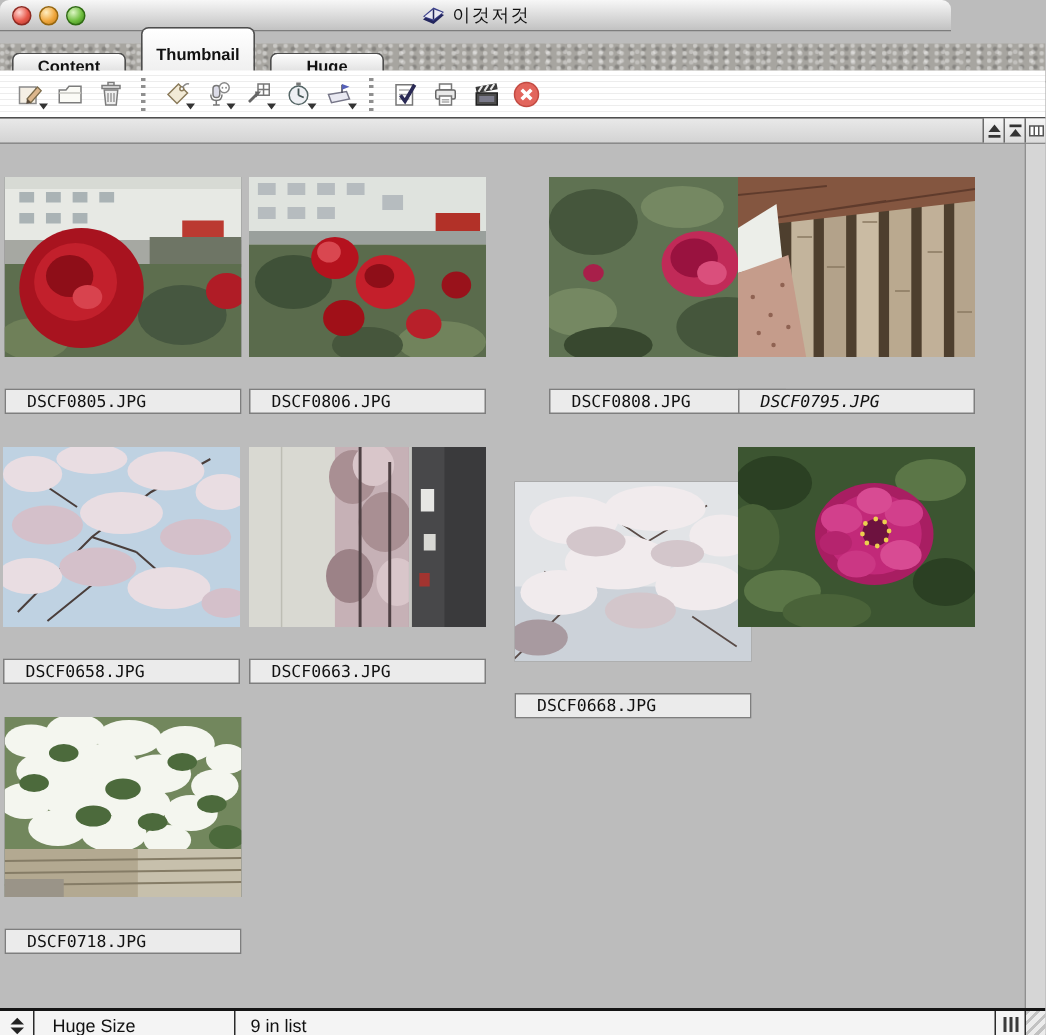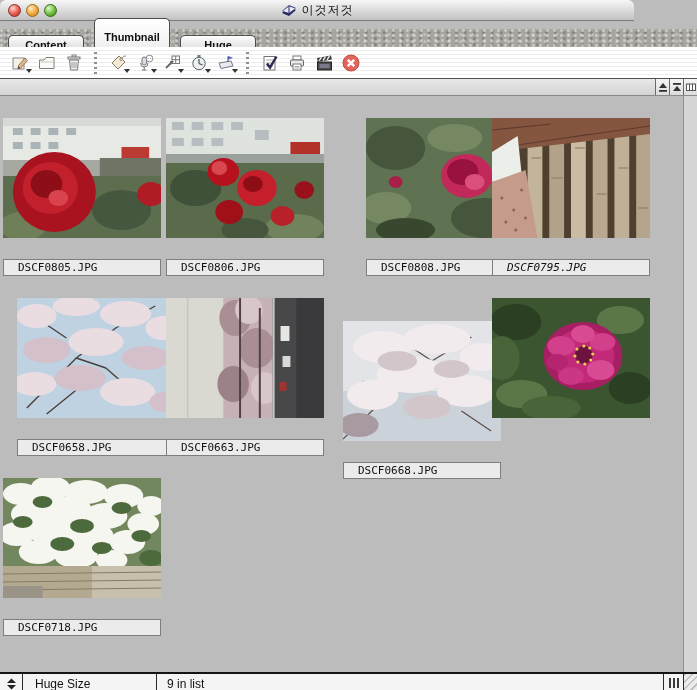--- a/index.html
+++ b/index.html
@@ -365,21 +365,21 @@
             <circle cx="14" cy="104" r="1.5"></circle>
           <circle cx="30" cy="72" r="1.5"></circle>
             <circle cx="34" cy="100" r="1.5"></circle>
             <circle cx="24" cy="112" r="1.5"></circle>
         </g>
       </svg>
     </div>
     <div class="fname">DSCF0795.JPG</div>
   </div>
 
-  <div class="cell" style="left:17px; top:202px;">
+  <div class="cell" style="left:2px; top:202px;">
     <div class="photo">
       <svg width="158" height="120" viewBox="0 0 160 120" preserveAspectRatio="none">
         <rect width="160" height="120" fill="#bfd2e2"></rect>
         <path d="M10,110 L60,60 L100,30 L140,8 M30,116 L70,84 M90,70 L120,96 M50,40 L20,20 M60,60 L90,70" stroke="#4a3e3b" stroke-width="1.4" fill="none"></path>
         <g fill="#e9dde2">
           <ellipse cx="20" cy="18" rx="20" ry="12"></ellipse>
             <ellipse cx="60" cy="8" rx="24" ry="10"></ellipse>
           <ellipse cx="110" cy="16" rx="26" ry="13"></ellipse>
             <ellipse cx="148" cy="30" rx="18" ry="12"></ellipse>
           <ellipse cx="80" cy="44" rx="28" ry="14"></ellipse>

